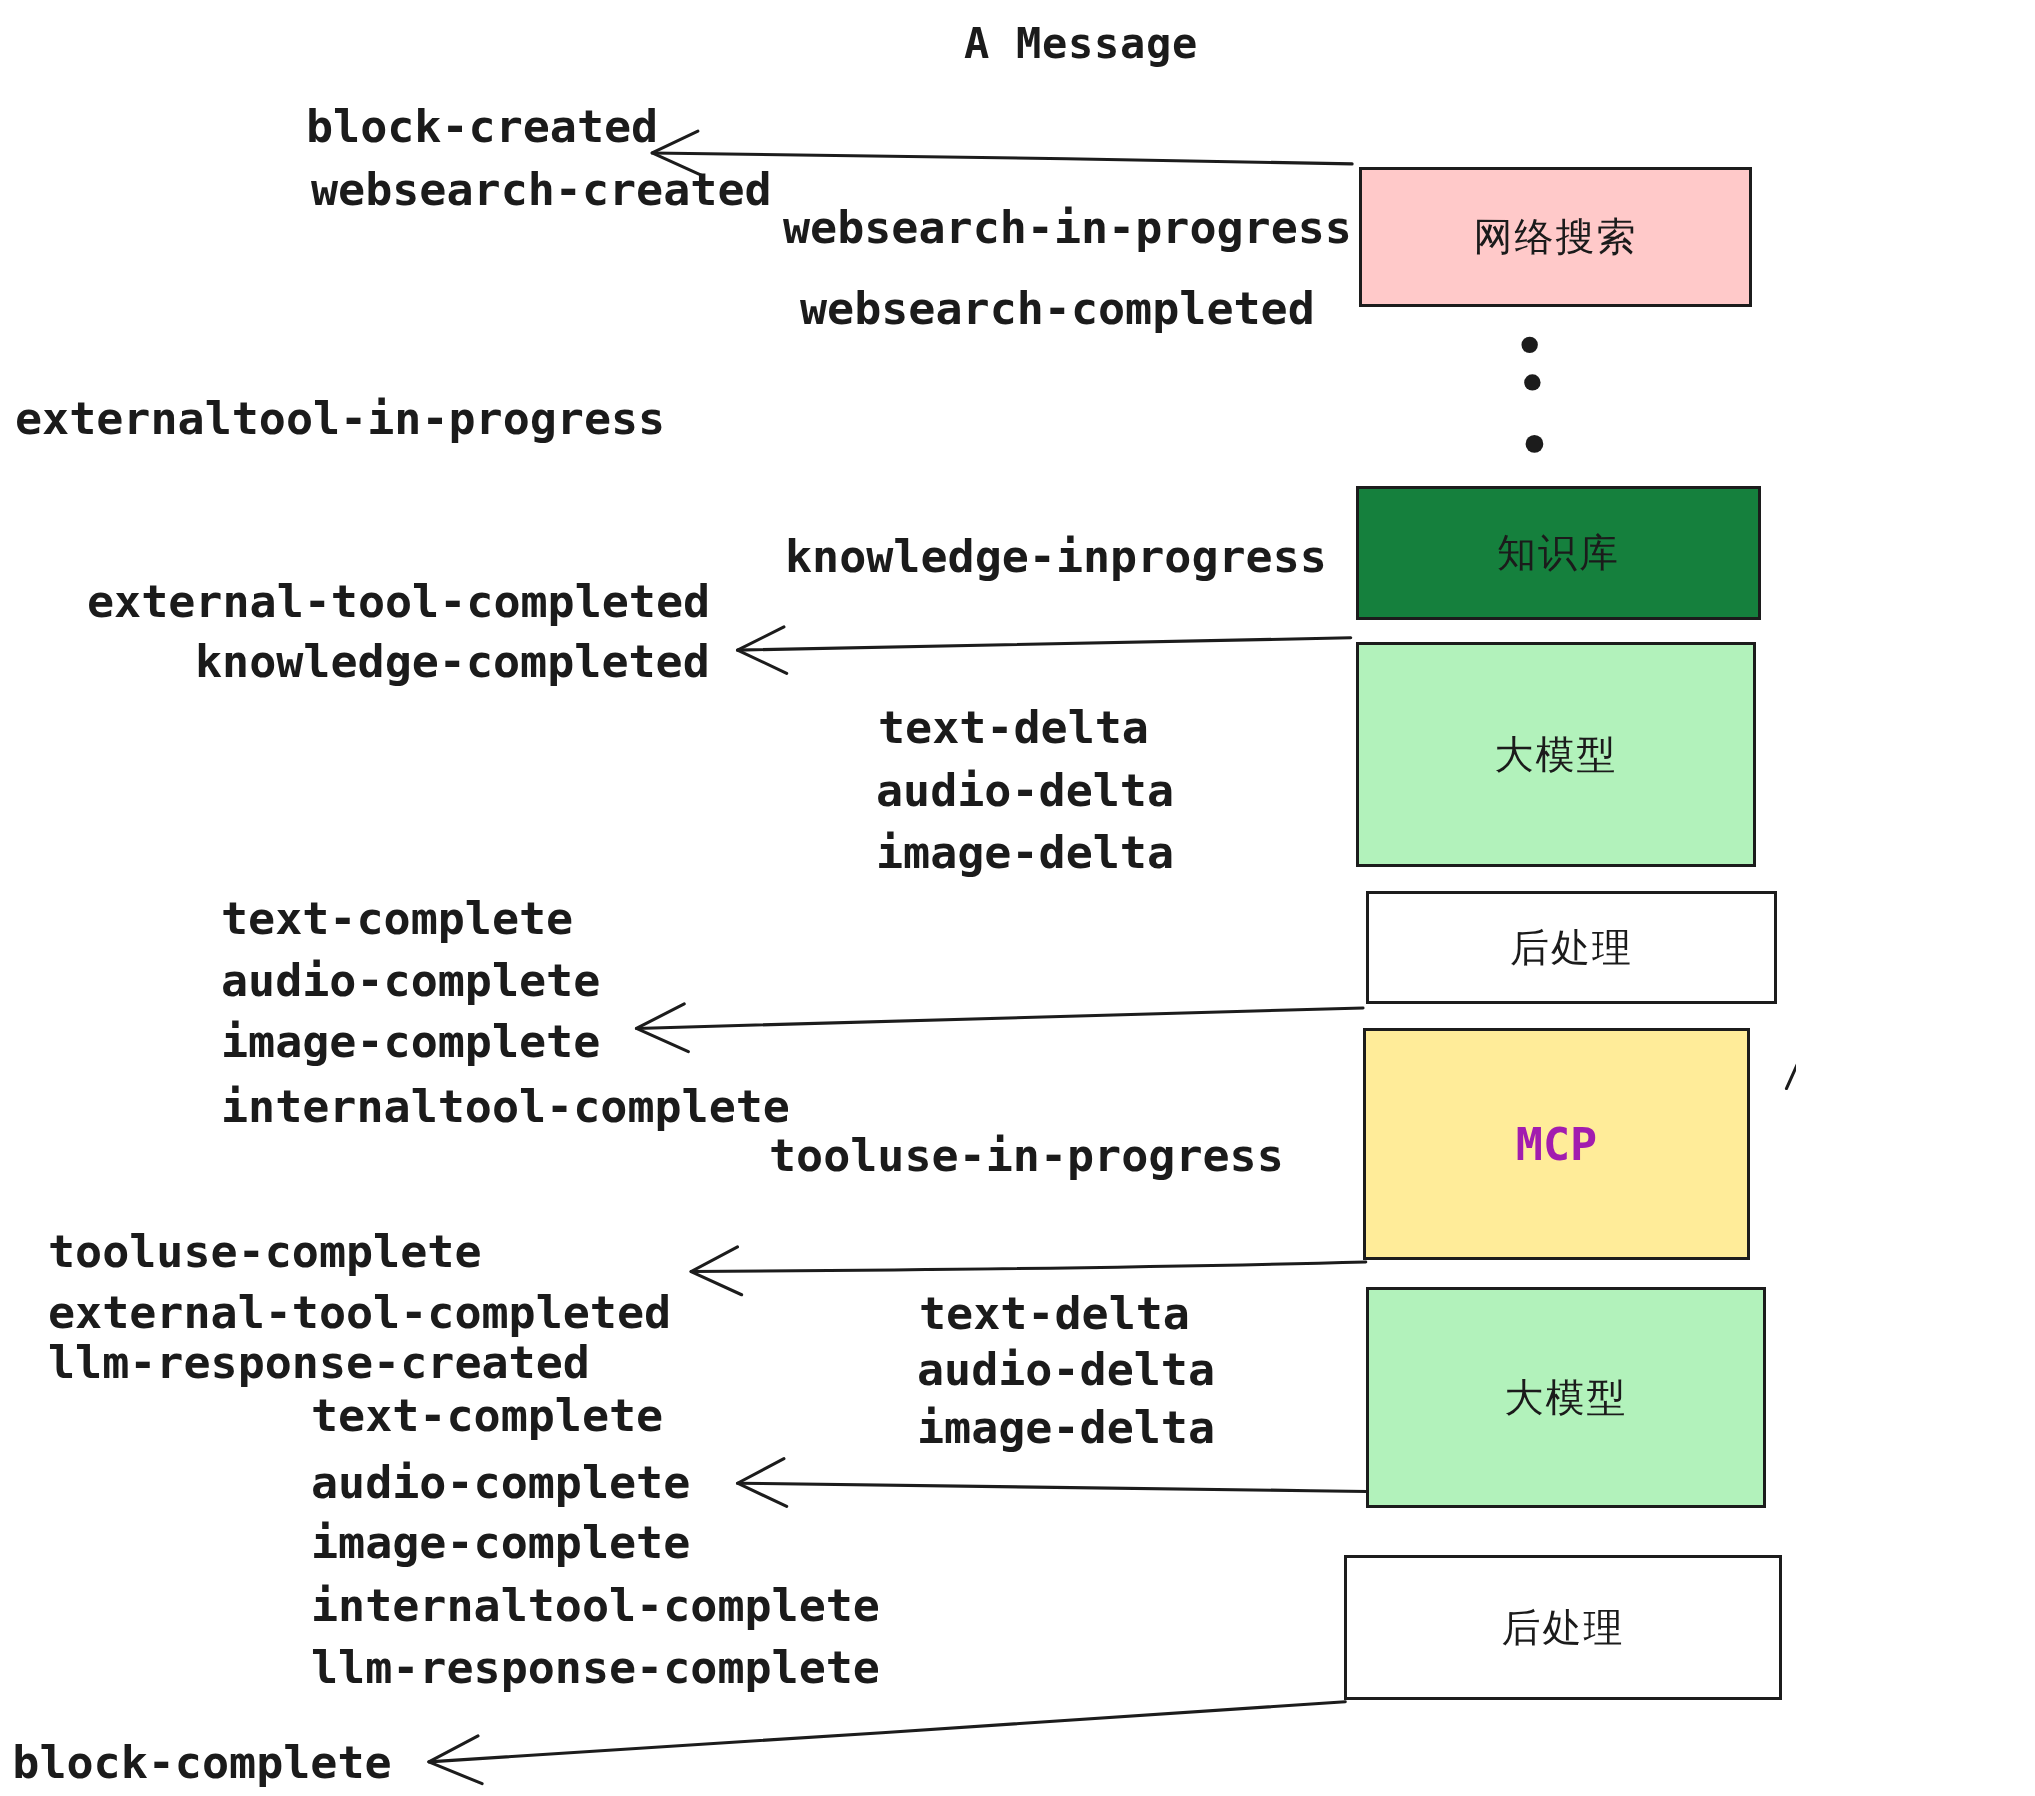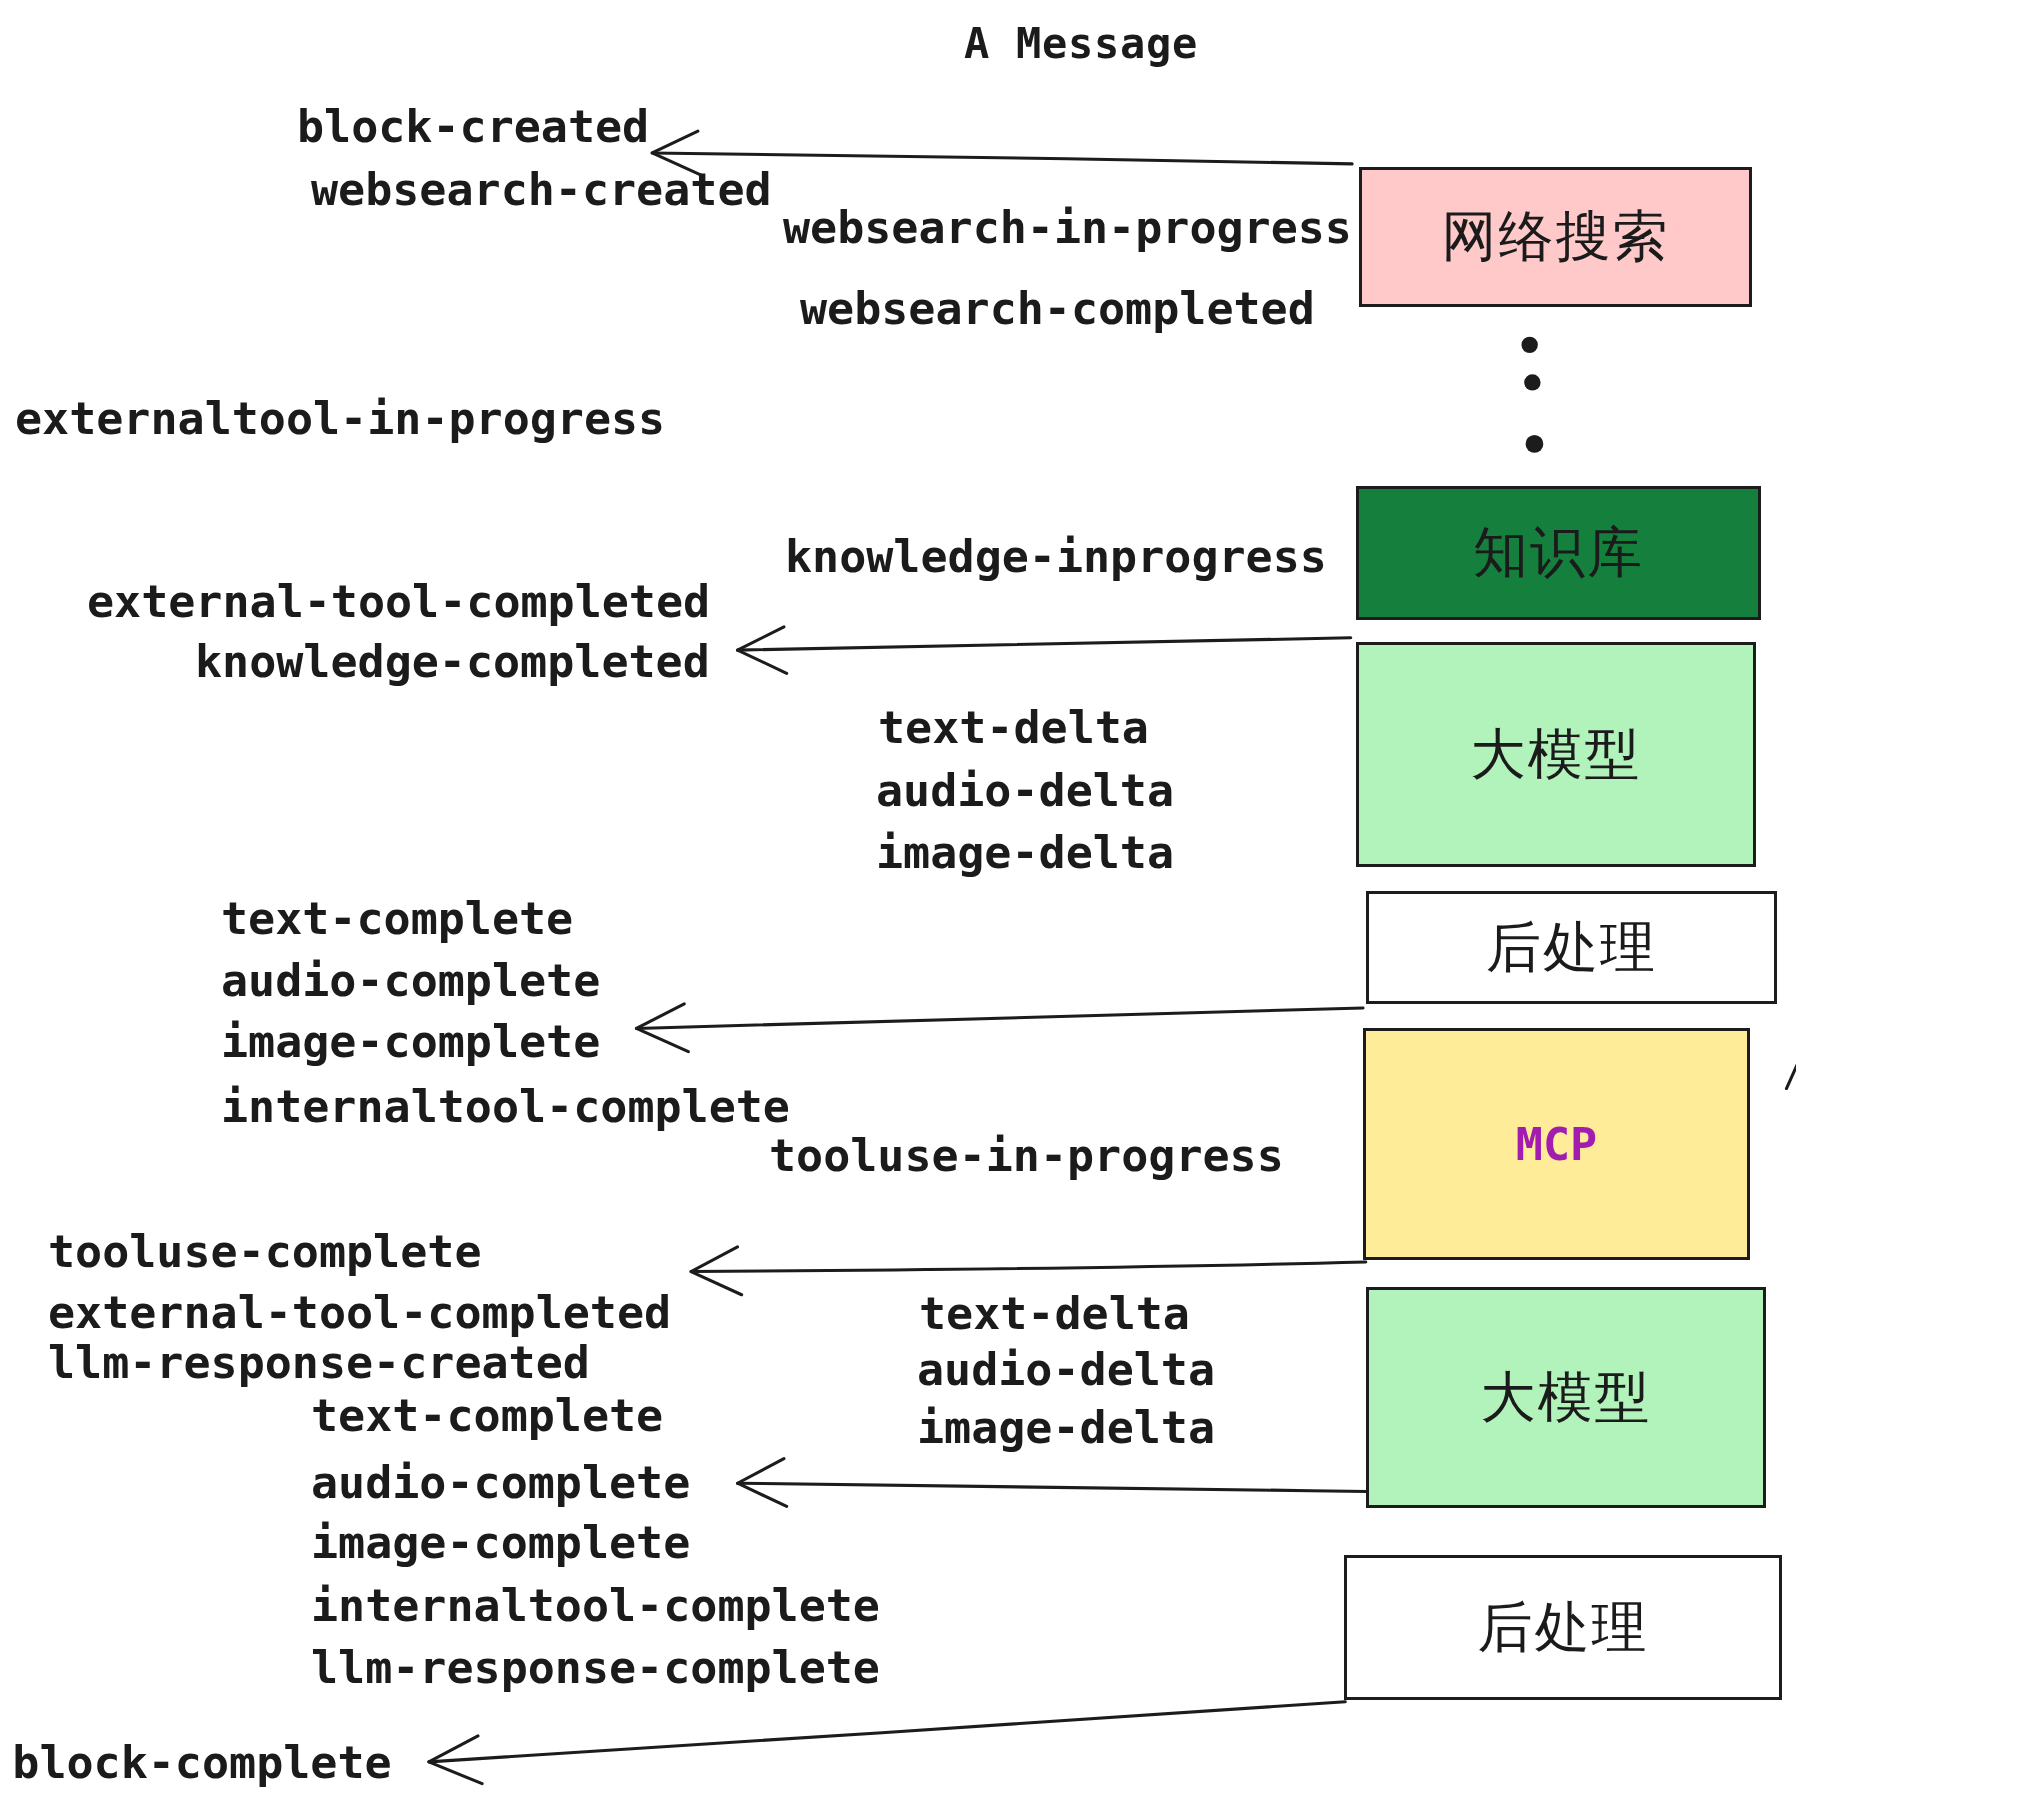--- a/index.html
+++ b/index.html
@@ -26,21 +26,21 @@
     white-space:nowrap;
   }
   .box{
     position:absolute;
     border:3.4px solid #1c1c1c;
     display:flex;align-items:center;justify-content:center;
     box-sizing:border-box;
   }
   .box .cn{
     font-family:"Liberation Sans", sans-serif;
-    font-size:55px;
+    font-size:39px;
     font-weight:500;
     letter-spacing:2px;
     color:#1b1b1b;
   }
   .box .mono{
     font-size:45px;
     font-weight:bold;
     color:#a21caf;
   }
   .side{
@@ -55,21 +55,21 @@
   svg.overlay path{fill:none;stroke:#1c1c1c;stroke-width:4.5;stroke-linecap:round;stroke-linejoin:round;}
   svg.overlay circle{fill:#1c1c1c;stroke:none;}
 </style>
 </head>
 <body>
 
 <div class="canvas">
 
   <div class="title" style="left:964px;top:19px;">A Message</div>
 
-  <div class="ev" style="left:297px;top:99px;">block-created</div>
+  <div class="ev" style="left:306px;top:99px;">block-created</div>
   <div class="ev" style="left:783px;top:200px;">websearch-in-progress</div>
   <div class="ev" style="left:311px;top:162px;">websearch-created</div>
   <div class="ev" style="left:800px;top:281px;">websearch-completed</div>
   <div class="ev" style="left:15px;top:391px;">externaltool-in-progress</div>
   <div class="ev" style="left:785px;top:529px;">knowledge-inprogress</div>
   <div class="ev" style="left:87px;top:574px;">external-tool-completed</div>
   <div class="ev" style="left:195px;top:634px;">knowledge-completed</div>
   <div class="ev" style="left:878px;top:700px;">text-delta</div>
   <div class="ev" style="left:876px;top:763px;">audio-delta</div>
   <div class="ev" style="left:876px;top:825px;">image-delta</div>

